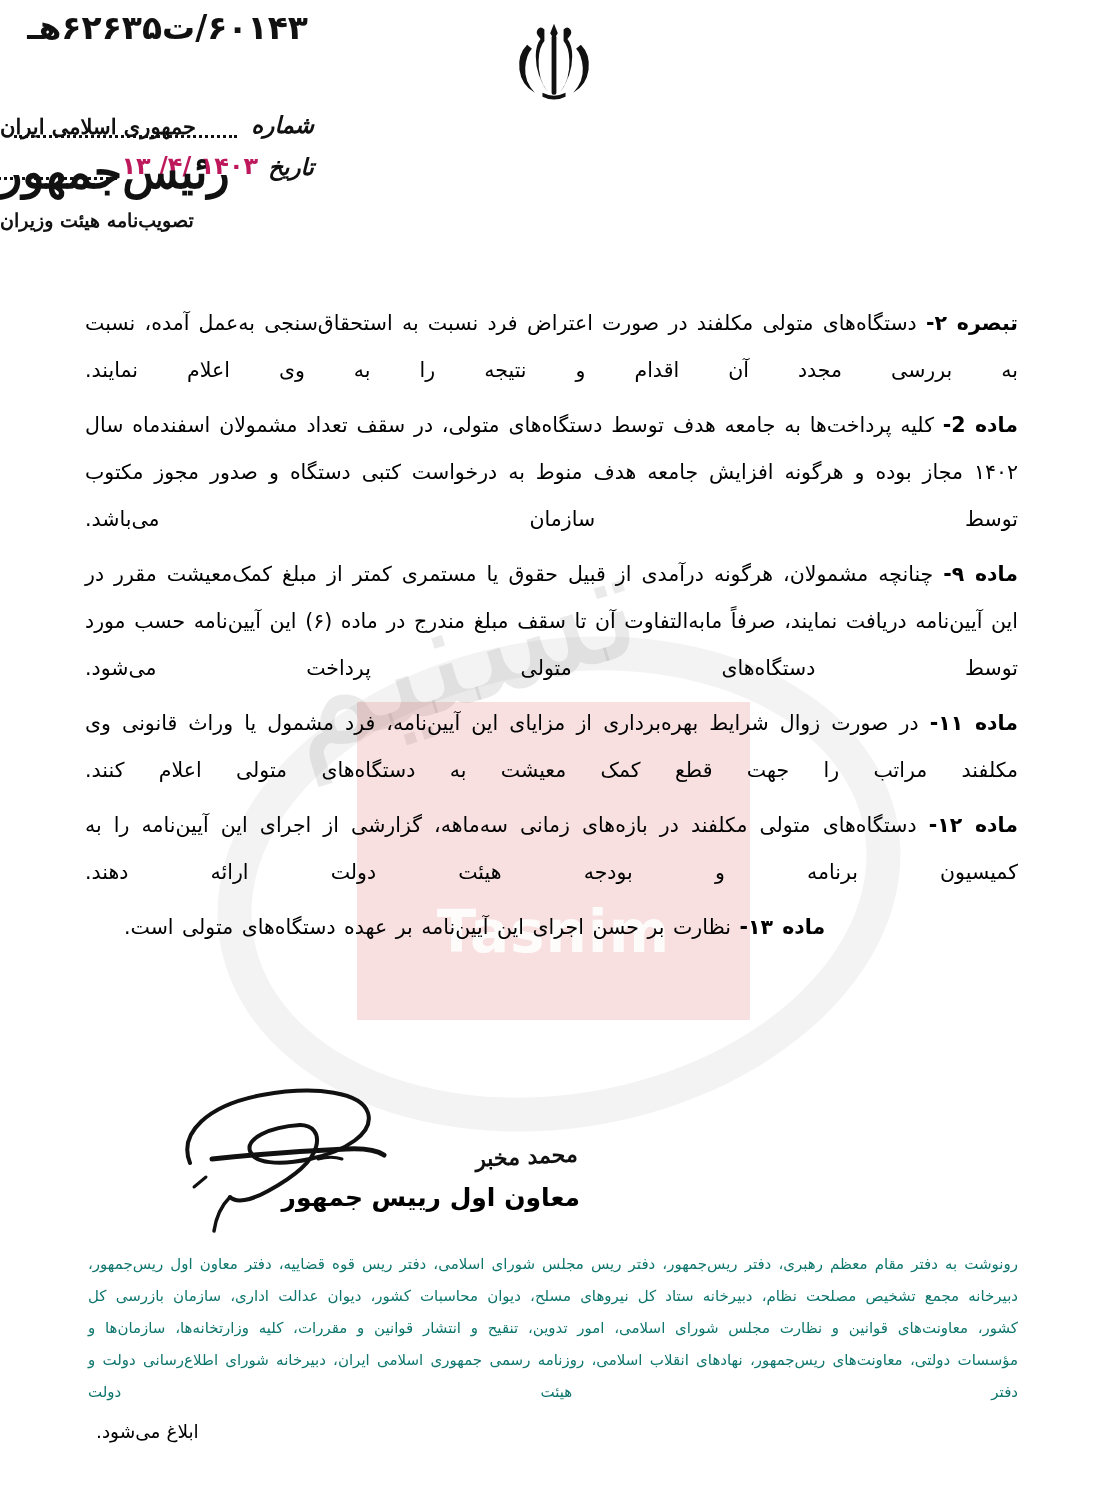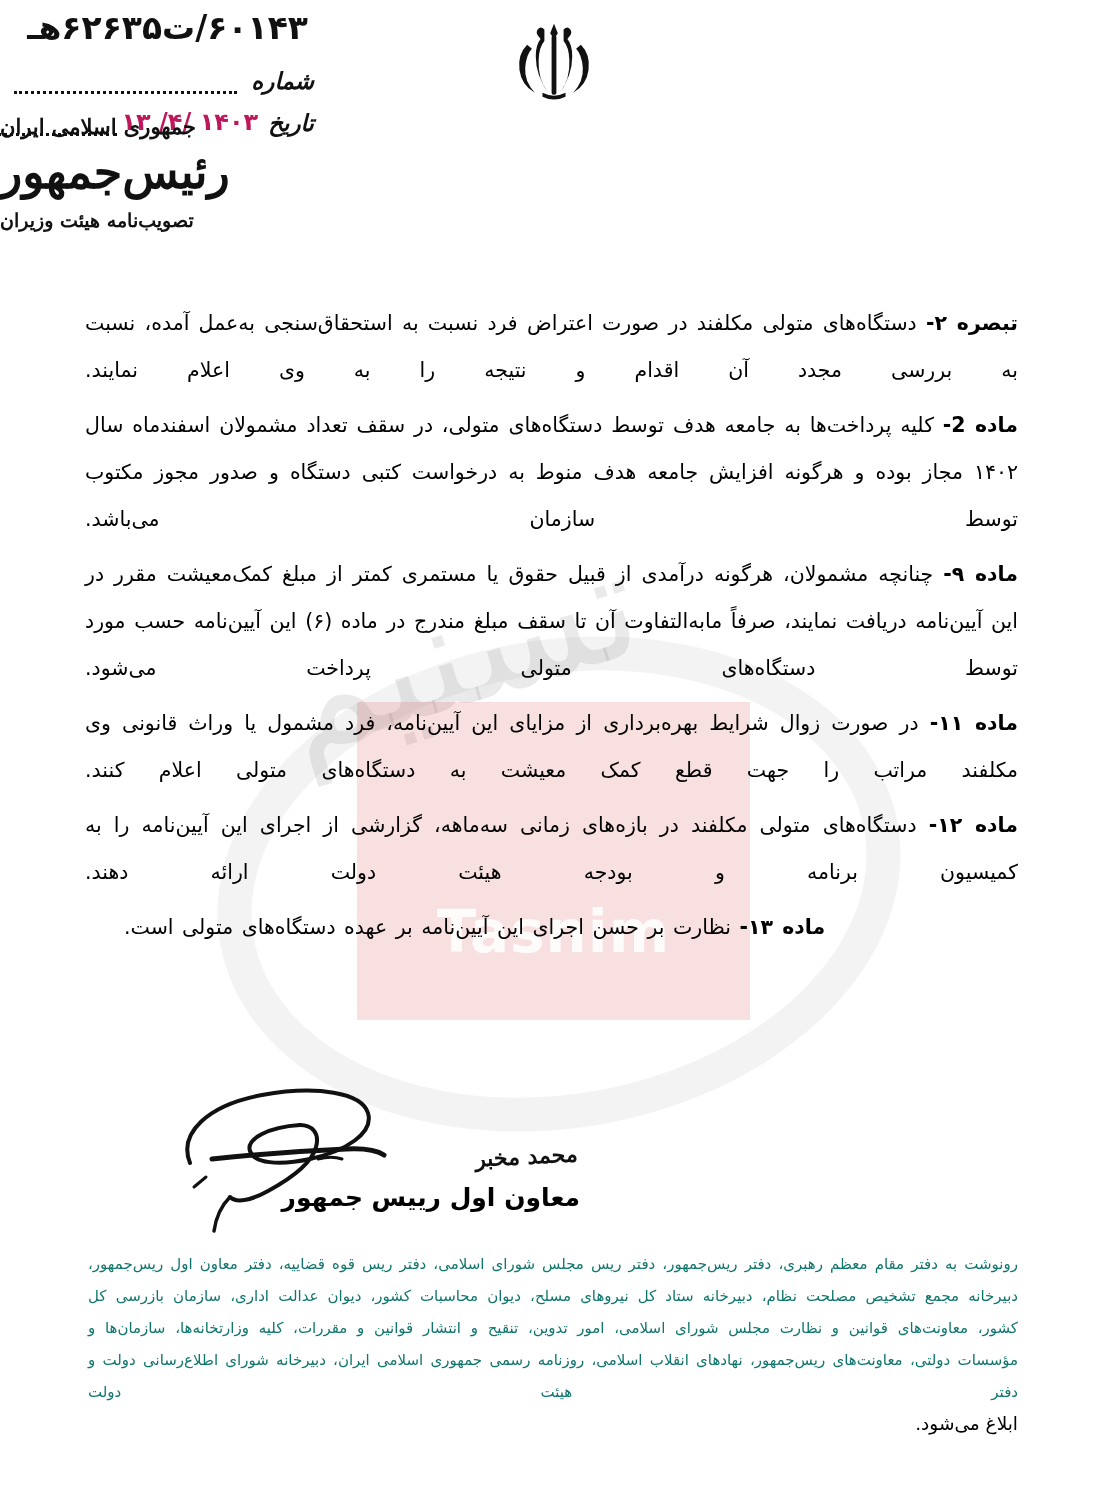--- a/index.html
+++ b/index.html
@@ -102,21 +102,21 @@
   }
   .meta-doc-number {
     font-size: 33px;
     font-weight: 700;
     color: #111;
     letter-spacing: 1px;
     white-space: nowrap;
     padding-right: 6px;
   }
   .meta-rows {
-    margin-top: 20px;
+    margin-top: 64px;
   }
   .meta-row {
     display: flex;
     align-items: flex-end;
     justify-content: flex-start;
     flex-direction: row;
     margin-bottom: 14px;
     white-space: nowrap;
   }
   .meta-label {
@@ -247,25 +247,25 @@
     text-align: justify;
     text-align-last: justify;
     font-size: 15px;
     line-height: 32px;
     color: #0f766e;
     margin: 0;
     word-spacing: 2px;
   }
   .dist-last {
     direction: rtl;
-    text-align: right;
+    text-align: left;
     font-size: 18.5px;
     line-height: 32px;
     color: #000;
-    margin: 0;
+    margin: 8px;
   }
 </style>
 </head>
 <body>
 
 <div class="page">
 
   <div class="wm-layer">
     <div class="wm-circle"></div>
     <div class="wm-script">تسنیم</div>

